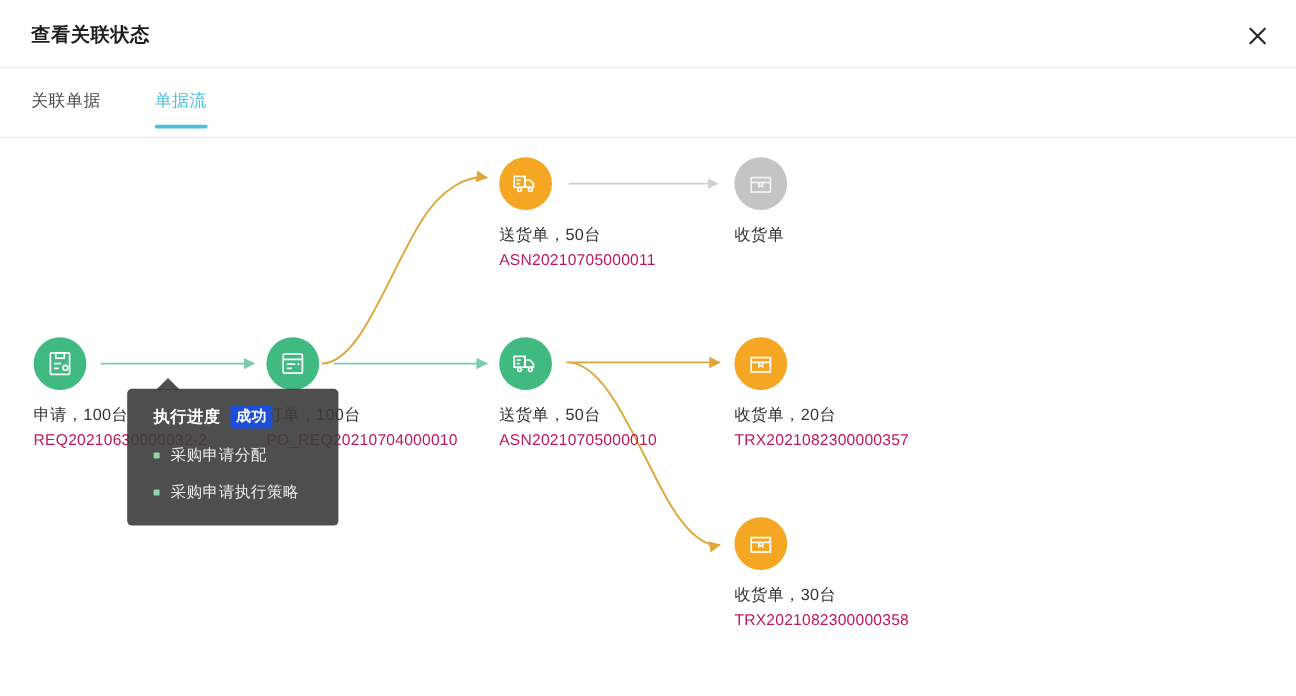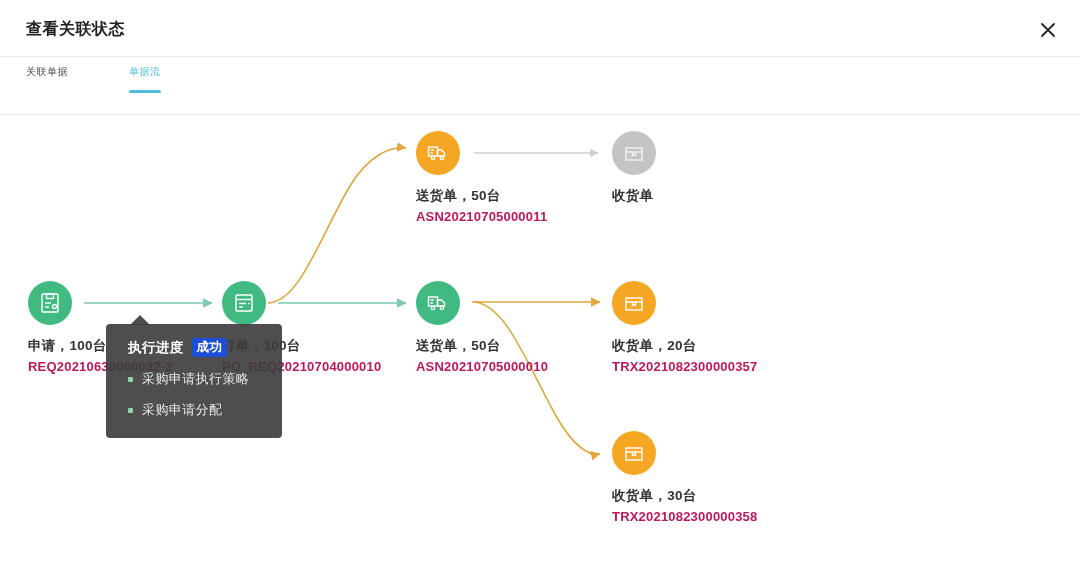--- a/index.html
+++ b/index.html
@@ -27,36 +27,36 @@
     display: flex; align-items: center; justify-content: center;
   }
   .close-btn svg { display: block; }
 
   
   .tabs {
     position: absolute; left: 0; top: 57px; width: 1080px; height: 58px;
     border-bottom: 1px solid #ececec;
   }
   .tab {
-    position: absolute; top: 8px; font-size: 10px; color: #4a4a4a;
+    position: absolute; top: 18px; font-size: 14px; color: #4a4a4a;
     cursor: pointer; letter-spacing: 0.5px; padding-bottom: 14px;
   }
   .tab.tab-0 { left: 26px; }
   .tab.tab-1 { left: 129px; color: #4cc0db; }
   .tab.active::after {
     content: ""; position: absolute; left: 0; right: 0; bottom: 0;
     height: 3px; background: #4cc0db; border-radius: 2px;
   }
 
   
   .flow-canvas { position: absolute; left: 0; top: 116px; width: 1080px; height: 464px; }
   .flow-svg { position: absolute; left: 0; top: 0; width: 1080px; height: 464px; }
 
   
-  .node { position: absolute; width: 200px; font-weight: bold; }
+  .node { position: absolute; width: 200px; }
   .node-circle {
     width: 44px; height: 44px; border-radius: 50%;
     display: flex; align-items: center; justify-content: center;
     cursor: pointer;
   }
   .node-circle.green  { background: #41ba81; }
   .node-circle.orange { background: #f5a623; }
   .node-circle.gray   { background: #c4c4c4; }
   .node-circle svg { display: block; }
   .node-label {
@@ -247,22 +247,22 @@
     </div>
 
     <div class="tooltip">
       <div class="tooltip-arrow"></div>
       <div class="tooltip-head">
         <span class="tooltip-title">执行进度</span>
         <span class="tooltip-badge">成功</span>
       </div>
       <div class="tooltip-item">
         <span class="tooltip-dot"></span>
-        <span>采购申请执行策略</span>
+        <span>采购申请分配</span>
       </div>
       <div class="tooltip-item">
         <span class="tooltip-dot"></span>
-        <span>采购申请分配</span>
+        <span>采购申请执行策略</span>
       </div>
     </div>
 
   </div>
 </div>
 
 </body></html>

